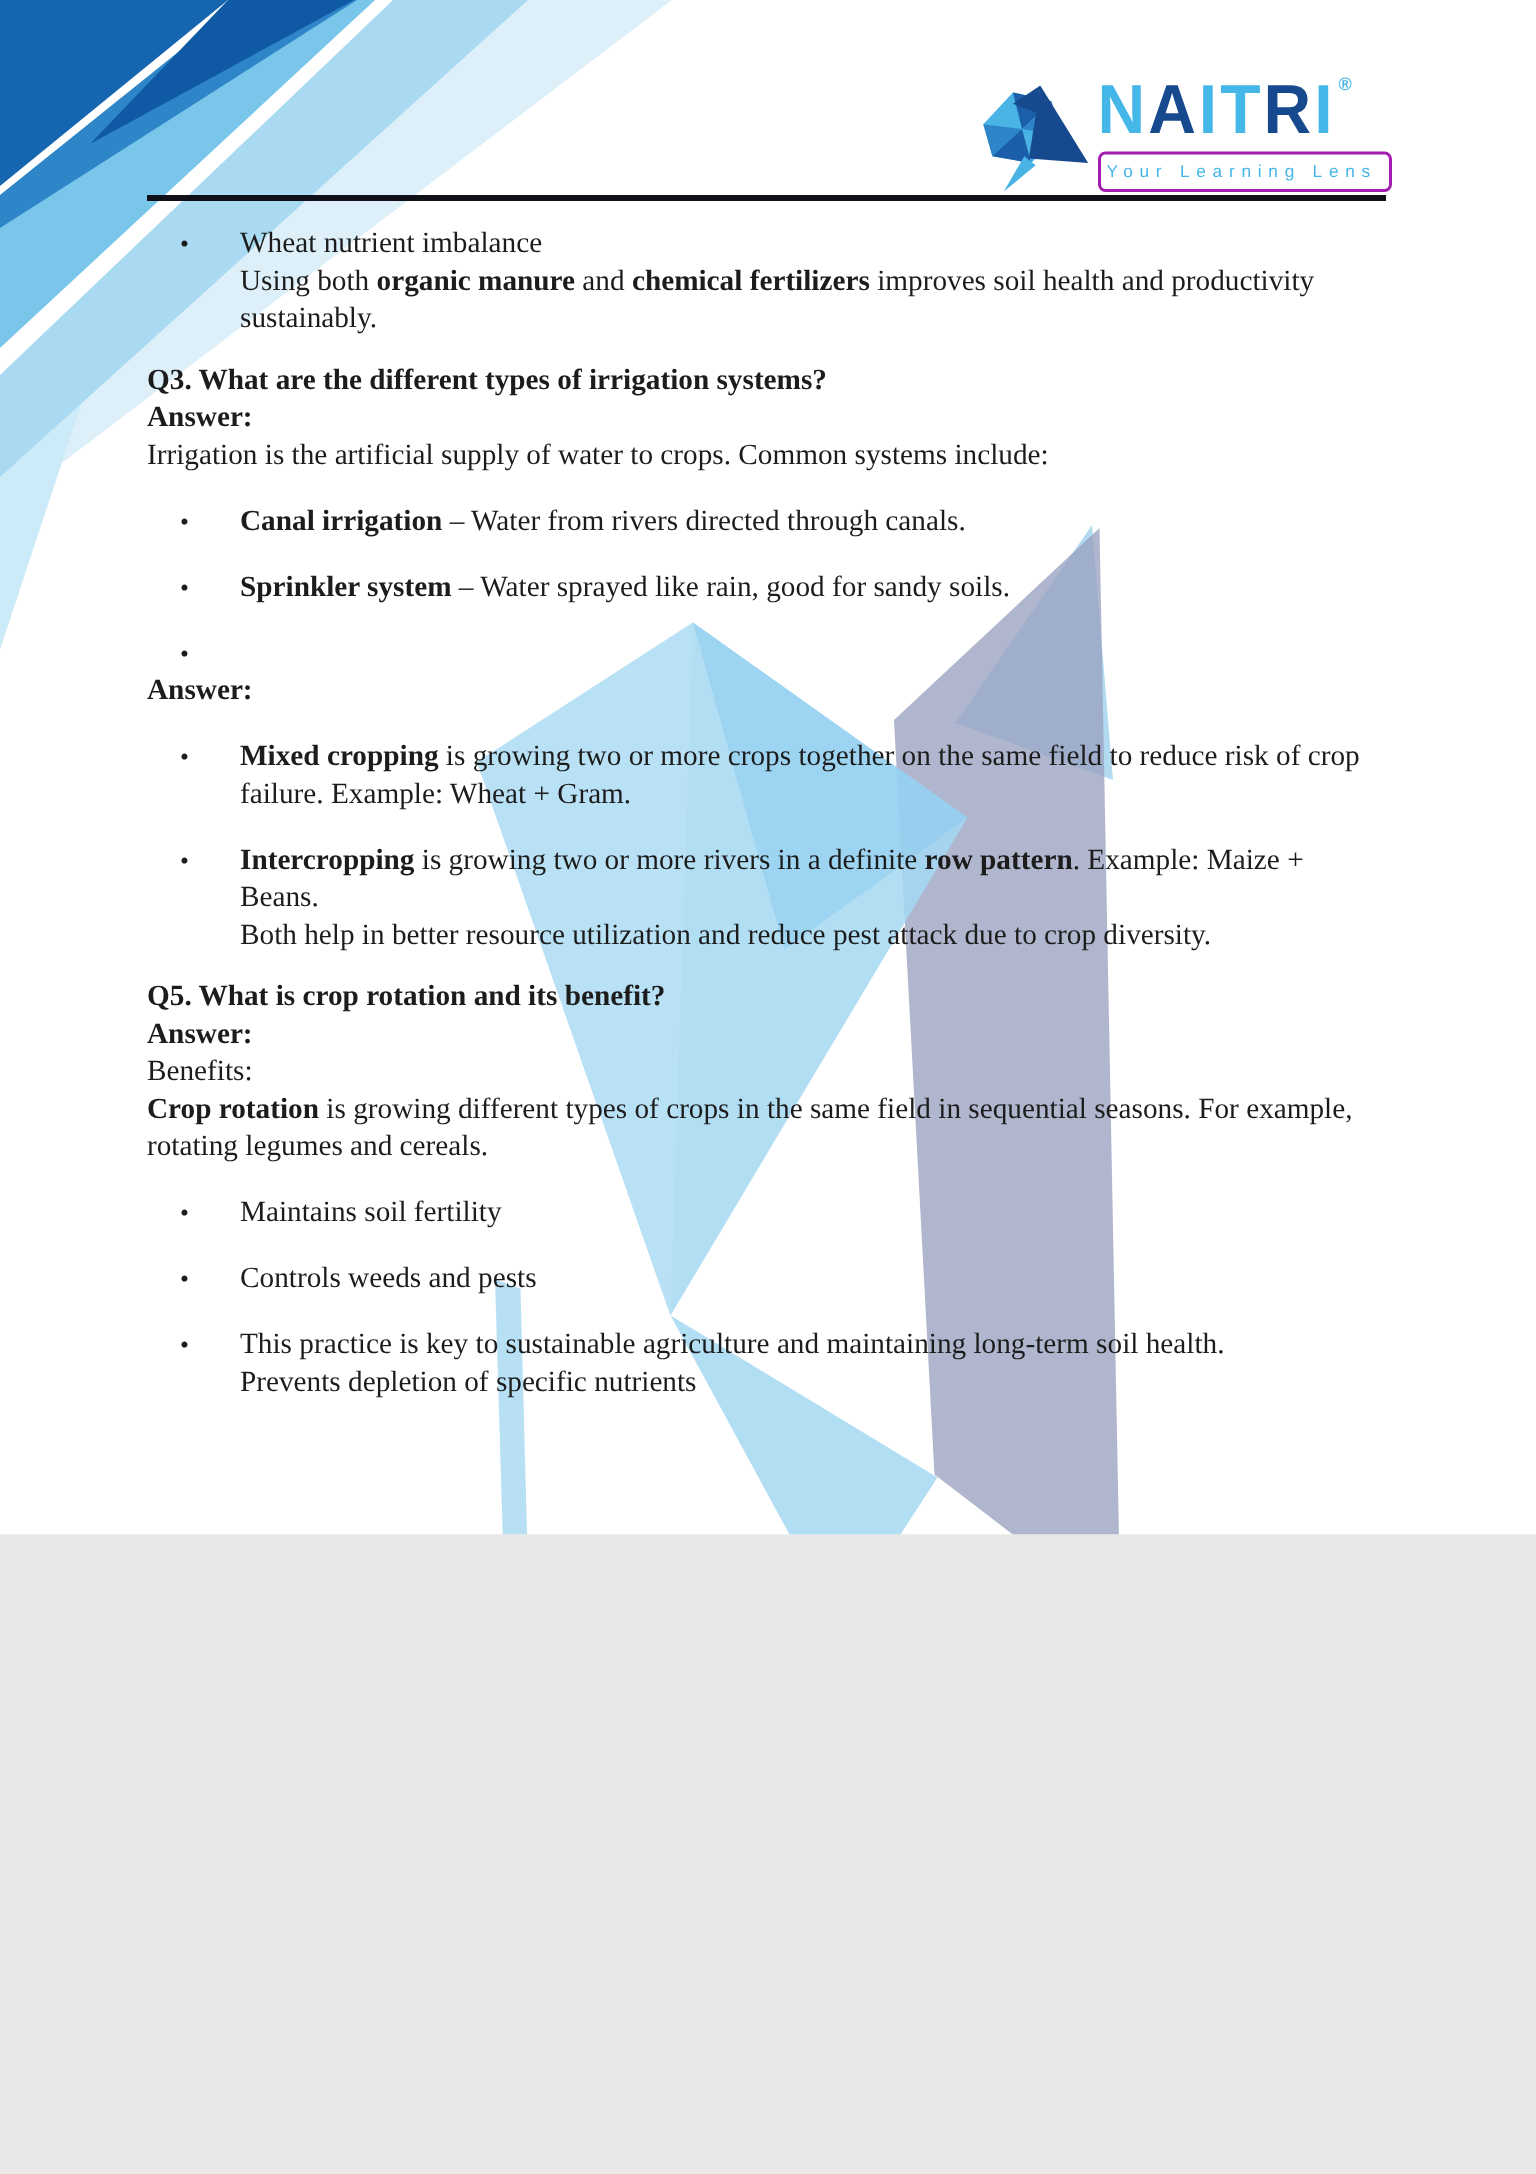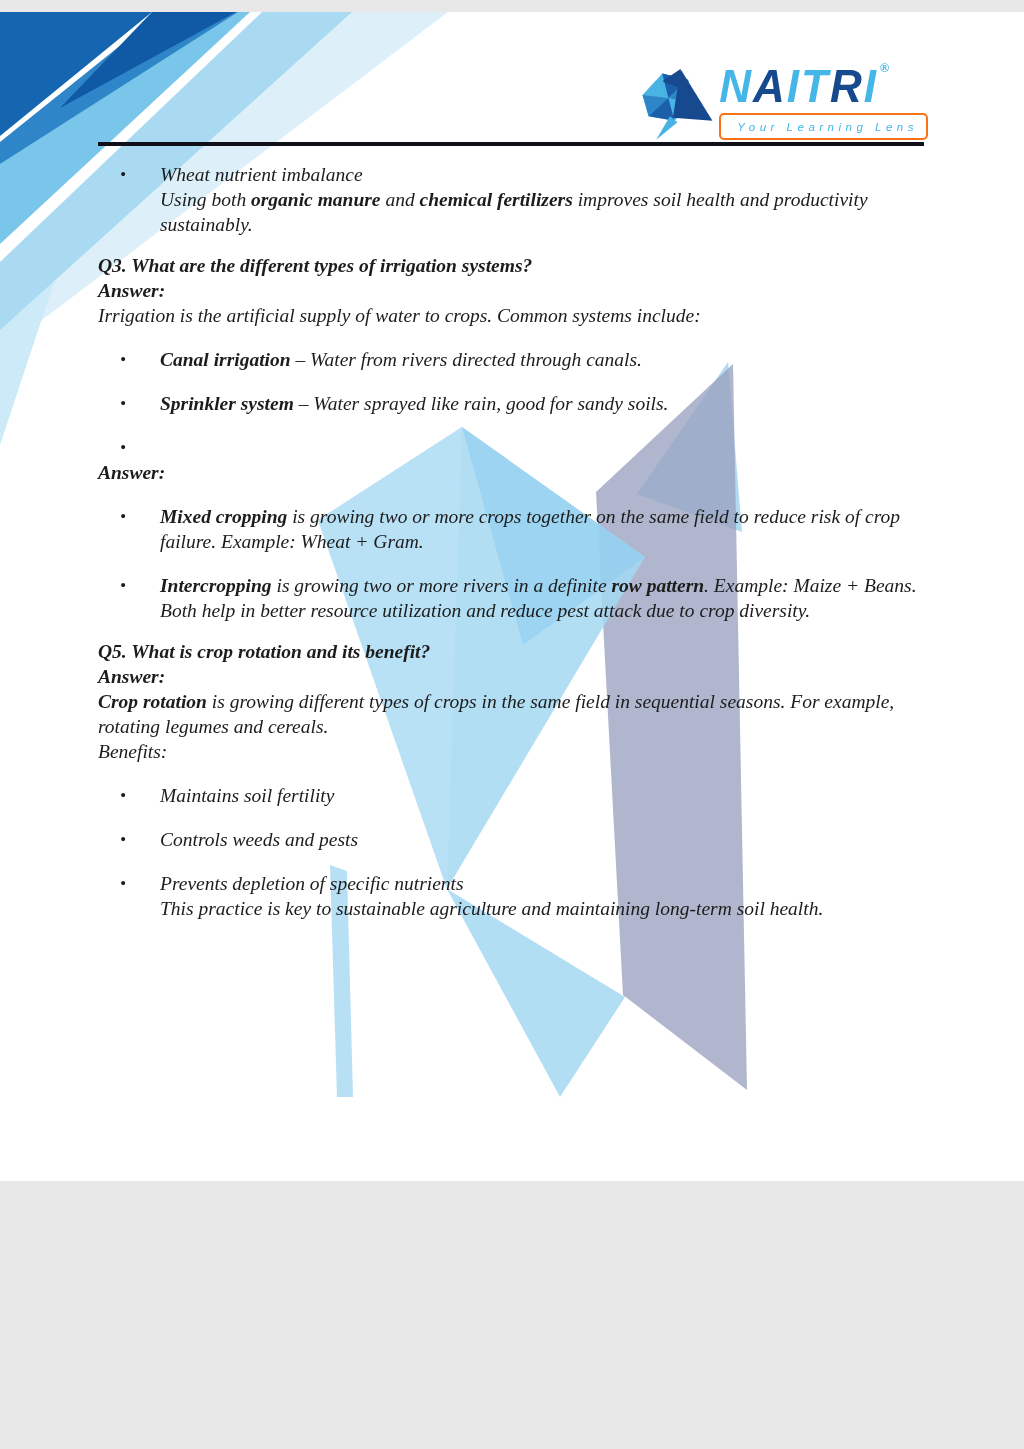--- a/index.html
+++ b/index.html
@@ -1,40 +1,39 @@
 <!DOCTYPE html>
 <html><head>
 <meta charset="utf-8">
 <style>
   html,body{margin:0;padding:0;background:#e8e8e8;}
   .page{
     position:relative;
-    width:1024px;height:1169px;
-    margin:12px auto;
+    width:1024px;height:1023px;
+    margin:0 auto;
     background:#ffffff;
     overflow:hidden;
     font-family:"Liberation Serif",serif;
     color:#1c1c1c;
-    font-style:italic;
   }
   
   .corner{position:absolute;left:0;top:0;width:460px;height:435px;pointer-events:none;}
   
   .watermark{position:absolute;left:293px;top:333px;width:462px;height:758px;pointer-events:none;z-index:1;}
   
   .logo{position:absolute;top:52px;right:96px;display:flex;align-items:flex-start;z-index:3;}
   .logo-icon{width:76px;height:76px;margin-right:2px;margin-top:2px;}
   .logo-right{display:flex;flex-direction:column;}
   .wordmark{display:flex;align-items:flex-start;line-height:1;
     font-family:"Liberation Sans",sans-serif;font-weight:800;font-size:44px;letter-spacing:2px;}
   .wordmark .lt{display:inline-block;transform:scaleY(1.05);}
   .regmark{font-size:12px;font-weight:700;margin-top:-2px;margin-left:2px;
     font-family:"Liberation Sans",sans-serif;}
-  .tagline-box{margin-top:5px;border:2px solid #f97316;border-radius:5px;
-    padding:2px 8px 3px 16px;text-align:left;}
+  .tagline-box{margin-top:5px;border:2px solid #a21caf;border-radius:5px;
+    padding:2px 8px 3px 4px;text-align:left;}
   .tagline-text{font-family:"Liberation Sans",sans-serif;font-size:11.5px;
     letter-spacing:4.5px;white-space:nowrap;}
   .header-rule{position:absolute;left:98px;top:130px;width:826px;height:4px;
     background:#101018;z-index:3;}
   
   .doc{position:absolute;left:98px;top:150px;width:828px;z-index:2;
     font-size:19.5px;line-height:25px;}
   .doc .b{font-weight:bold;}
   .block{margin:0;}
   .qheading{margin-top:16px;font-weight:bold;}
@@ -148,39 +147,39 @@
           <div class="para-line"><span>Both help in better resource utilization and reduce pest attack due to crop diversity.</span></div>
         </div>
       </div>
       <div class="block qheading">
         <div class="para-line"><span class="b">Q5. What is crop rotation and its benefit?</span></div>
       </div>
       <div class="block subheading">
         <div class="para-line"><span class="b">Answer:</span></div>
       </div>
       <div class="block para">
-        <div class="para-line"><span class="b">Crop rotation</span><span> is growing different types of crops in the same field in sequential seasons. For example, rotating legumes and cereals.</span></div>
+        <div class="para-line"><span>Benefits:</span></div>
       </div>
       <div class="block para">
-        <div class="para-line"><span>Benefits:</span></div>
+        <div class="para-line"><span class="b">Crop rotation</span><span> is growing different types of crops in the same field in sequential seasons. For example, rotating legumes and cereals.</span></div>
       </div>
       <div class="block bullet">
         <span class="marker">•</span>
         <div class="bullet-text">
           <div class="para-line"><span>Maintains soil fertility</span></div>
         </div>
       </div>
       <div class="block bullet">
         <span class="marker">•</span>
         <div class="bullet-text">
           <div class="para-line"><span>Controls weeds and pests</span></div>
         </div>
       </div>
       <div class="block bullet">
         <span class="marker">•</span>
         <div class="bullet-text">
+          <div class="para-line"><span>This practice is key to sustainable agriculture and maintaining long-term soil health.</span></div>
           <div class="para-line"><span>Prevents depletion of specific nutrients</span></div>
-          <div class="para-line"><span>This practice is key to sustainable agriculture and maintaining long-term soil health.</span></div>
         </div>
       </div>
     </div>
 
 </div>
 
 </body></html>

